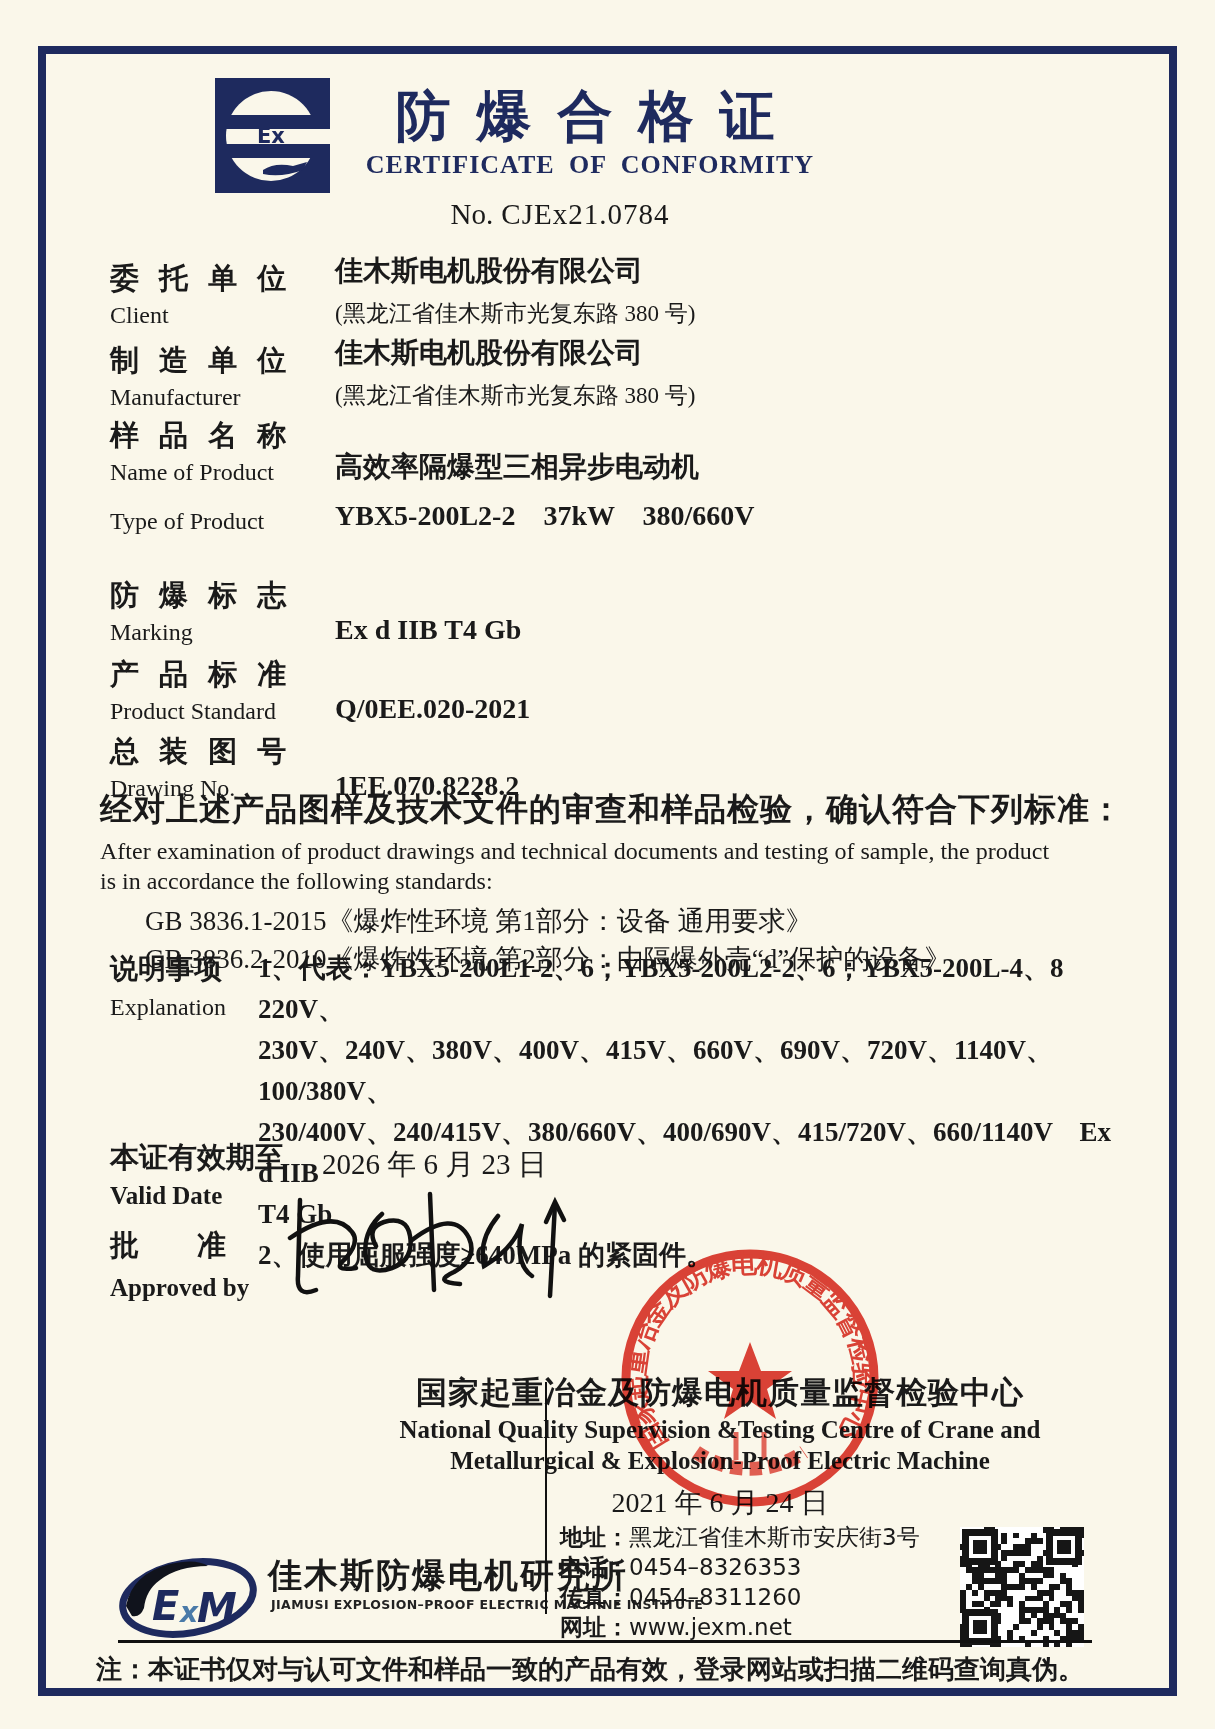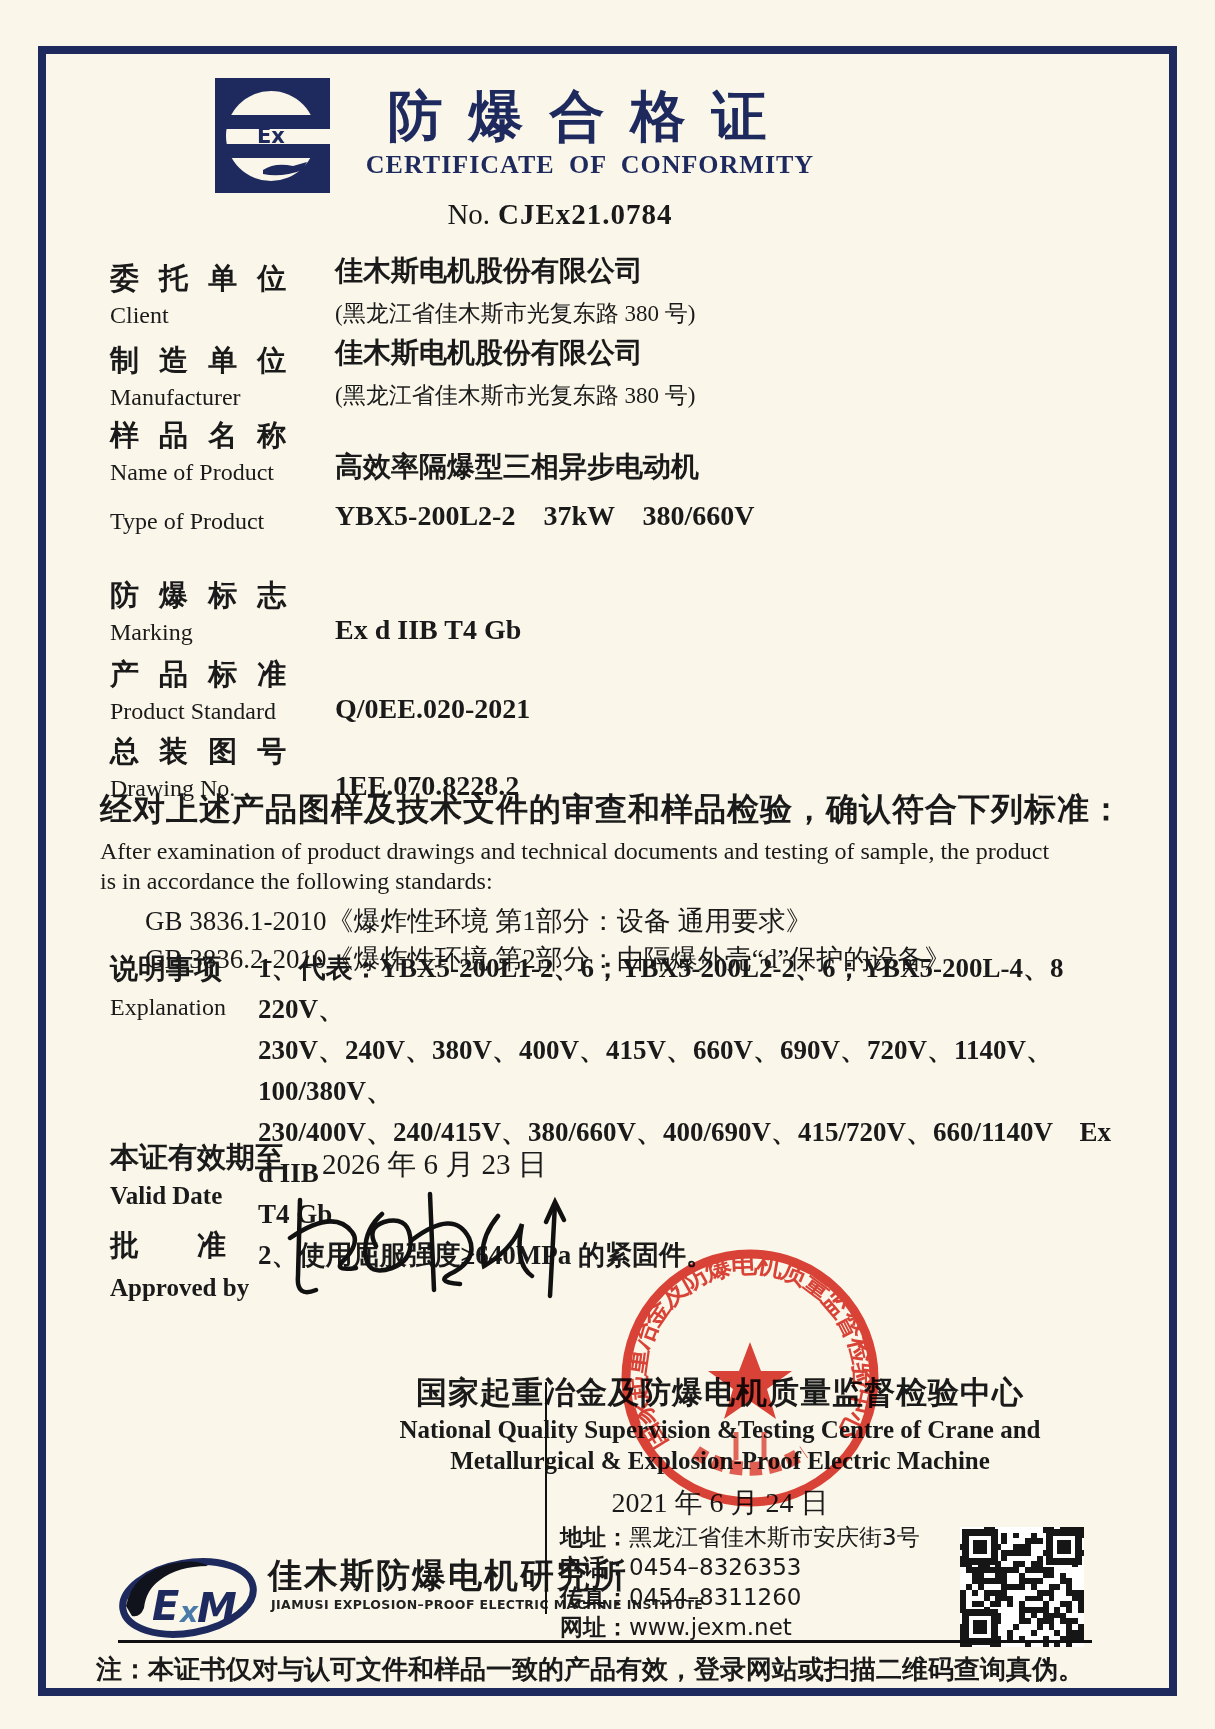--- a/index.html
+++ b/index.html
@@ -3,24 +3,24 @@
 <meta charset="utf-8">
 <style>
   html,body{margin:0;padding:0;}
   body{background:#e8e6dc;font-family:"Liberation Serif", serif;}
   .page{position:relative;width:1215px;height:1729px;background:#faf7ea;margin:0 auto;overflow:hidden;color:#1a1a1a;}
   .frame{position:absolute;left:38px;top:46px;width:1139px;height:1650px;border:8px solid #1e2a5e;box-sizing:border-box;}
   .abs{position:absolute;}
 
   
   .exlogo{left:215px;top:78px;width:115px;height:100px;}
-  .title{left:330px;top:80px;width:520px;text-align:center;font-size:55px;letter-spacing:26px;font-weight:700;color:#1e2a5e;font-family:"DejaVu Sans", sans-serif;white-space:nowrap;}
+  .title{left:330px;top:80px;width:520px;text-align:center;font-size:55px;letter-spacing:26px;font-weight:700;color:#1e2a5e;font-family:"DejaVu Sans", sans-serif;white-space:nowrap;padding-left:8px;}
   .subtitle{left:330px;top:150px;width:520px;text-align:center;font-size:26px;font-weight:700;letter-spacing:1px;word-spacing:7px;color:#1e2a5e;}
   .certno{left:60px;top:198px;width:1000px;text-align:center;font-size:29px;}
-  .certno b{font-weight:700;margin-left:8px;letter-spacing:1px;}
+  .certno b{font-weight:400;margin-left:8px;letter-spacing:1px;}
 
   
   .row{left:110px;width:1000px;display:flex;align-items:flex-end;}
   .row .lbl{width:225px;flex:0 0 225px;}
   .row .lbl .cn{font-size:29px;letter-spacing:5px;font-family:"DejaVu Sans", sans-serif;font-weight:700;white-space:nowrap;}
   .row .lbl .en{font-size:24px;margin-top:3px;}
   .row .val{font-size:28px;font-weight:700;}
   .row .val .sub{font-size:23px;font-weight:400;margin-top:8px;}
 
   
@@ -154,21 +154,21 @@
         <div class="en">Drawing No.</div>
       </div>
     <div class="val">
         <div>1EE.070.8228.2</div>
       </div>
   </div>
 
   <div class="abs stmt">
     <div class="cn">经对上述产品图样及技术文件的审查和样品检验，确认符合下列标准：</div>
     <div class="en"><span>After examination of product drawings and technical documents and testing of sample, the product</span><br><span>is in accordance the following standards:</span></div>
-    <div class="gb">GB 3836.1-2010《爆炸性环境 第1部分：设备 通用要求》</div>
+    <div class="gb">GB 3836.1-2015《爆炸性环境 第1部分：设备 通用要求》</div>
     <div class="gb" style="margin-top:0">GB 3836.2-2010《爆炸性环境 第2部分：由隔爆外壳“d”保护的设备》</div>
   </div>
 
   <div class="abs expl-lbl">
     <div class="cn">说明事项</div>
     <div class="en">Explanation</div>
   </div>
   <div class="abs expl">
     <div>1、代表：YBX5-200L1-2、6；YBX5-200L2-2、6；YBX5-200L-4、8　220V、</div>
     <div>230V、240V、380V、400V、415V、660V、690V、720V、1140V、100/380V、</div>

